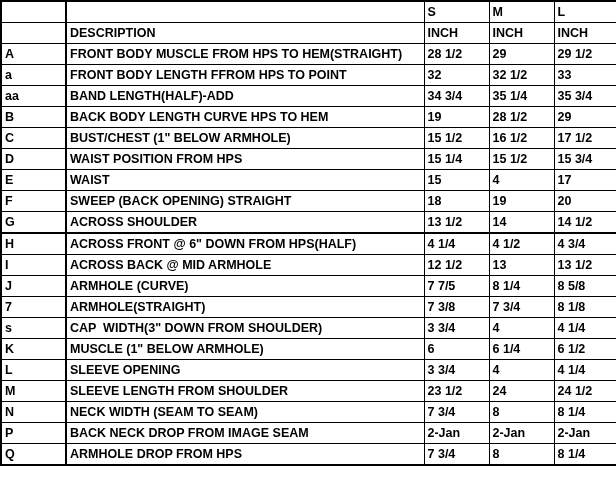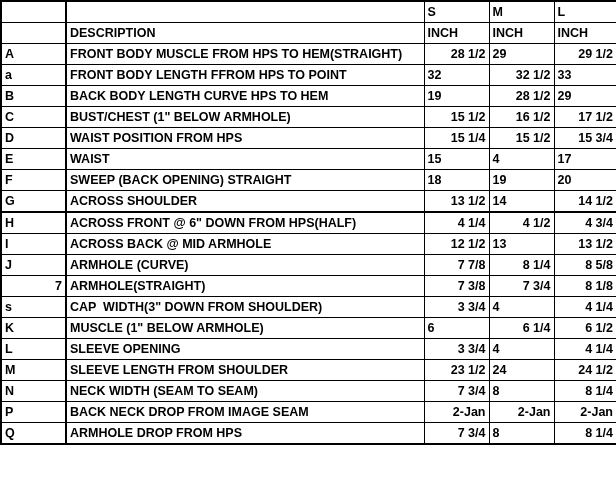--- a/index.html
+++ b/index.html
@@ -28,21 +28,21 @@
     line-height: 19px;
     padding: 0 3px;
     overflow: hidden;
     white-space: pre;
     vertical-align: middle;
   }
   
   table.spec td:first-child {
     border-right-width: 2px;
   }
-  td.align-right { text-align: right; }
+  td.align-right { }
   td.align-left  { text-align: left; }
   tr.thick-bottom td { border-bottom-width: 2px; }
 </style>
 </head>
 <body>
 
 <table class="spec">
   <colgroup>
     <col style="width:65px">
     <col style="width:358px">
@@ -75,20 +75,27 @@
     <td class="val-cell align-right">29 1/2</td>
   </tr>
       <tr>
     <td class="code-cell align-left">a</td>
     <td class="desc-cell">FRONT BODY LENGTH FFROM HPS TO POINT</td>
     <td class="val-cell align-left">32</td>
     <td class="val-cell align-right">32 1/2</td>
     <td class="val-cell align-left">33</td>
   </tr>
       <tr>
+    <td class="code-cell align-left">aa</td>
+    <td class="desc-cell">BAND LENGTH(HALF)-ADD</td>
+    <td class="val-cell align-right">34 3/4</td>
+    <td class="val-cell align-right">35 1/4</td>
+    <td class="val-cell align-right">35 3/4</td>
+  </tr>
+      <tr>
     <td class="code-cell align-left">B</td>
     <td class="desc-cell">BACK BODY LENGTH CURVE HPS TO HEM</td>
     <td class="val-cell align-left">19</td>
     <td class="val-cell align-right">28 1/2</td>
     <td class="val-cell align-left">29</td>
   </tr>
       <tr>
     <td class="code-cell align-left">C</td>
     <td class="desc-cell">BUST/CHEST (1" BELOW ARMHOLE)</td>
     <td class="val-cell align-right">15 1/2</td>
@@ -133,21 +140,21 @@
       <tr>
     <td class="code-cell align-left">I</td>
     <td class="desc-cell">ACROSS BACK @ MID ARMHOLE</td>
     <td class="val-cell align-right">12 1/2</td>
     <td class="val-cell align-left">13</td>
     <td class="val-cell align-right">13 1/2</td>
   </tr>
       <tr>
     <td class="code-cell align-left">J</td>
     <td class="desc-cell">ARMHOLE (CURVE)</td>
-    <td class="val-cell align-right">7 7/8</td>
+    <td class="val-cell align-right">7 7/5</td>
     <td class="val-cell align-right">8 1/4</td>
     <td class="val-cell align-right">8 5/8</td>
   </tr>
       <tr>
     <td class="code-cell align-right">7</td>
     <td class="desc-cell">ARMHOLE(STRAIGHT)</td>
     <td class="val-cell align-right">7 3/8</td>
     <td class="val-cell align-right">7 3/4</td>
     <td class="val-cell align-right">8 1/8</td>
   </tr>

